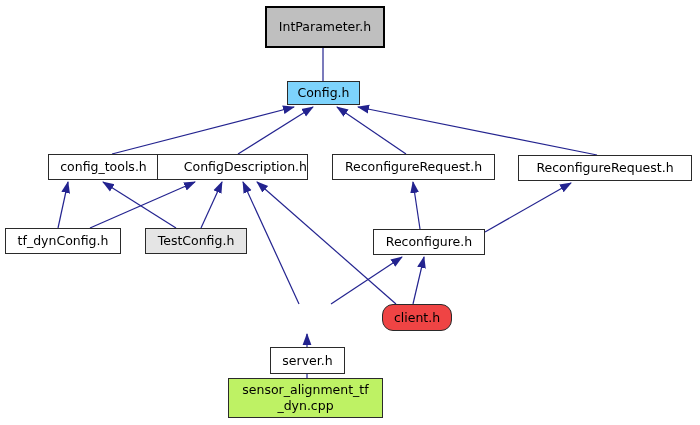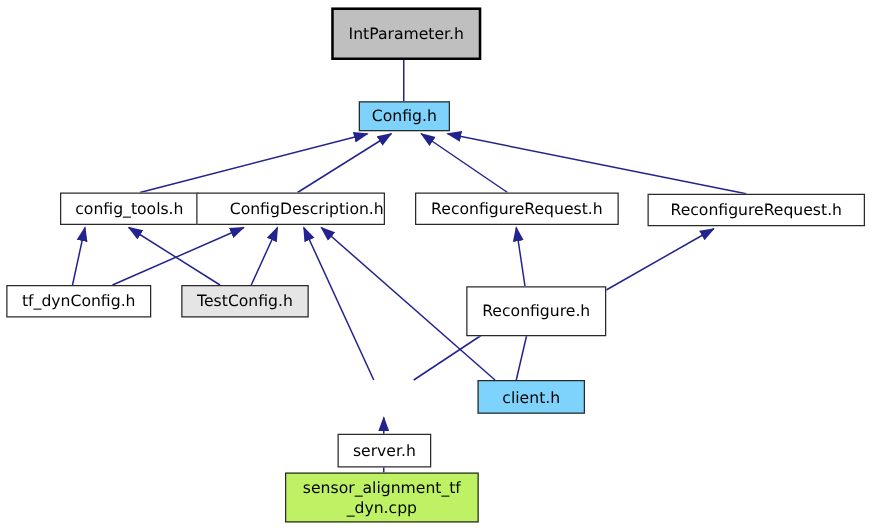--- a/index.html
+++ b/index.html
@@ -73,19 +73,19 @@
   </svg>
   <div id="node-group">
       <div class="node current" style="left: 265px; top: 6px; width: 120px; height: 42px; background: rgb(191, 191, 191);"><span>IntParameter.h</span></div>
       <div class="node" style="left: 287px; top: 81px; width: 73px; height: 24px; background: #7dd3fc;"><span>Config.h</span></div>
       <div class="node" style="left: 22px; top: 154px; width: 111px; height: 26px; background: rgb(255, 255, 255); margin-left: 26px;"><span>config_tools.h</span></div>
       <div class="node" style="left: 157px; top: 154px; width: 151px; height: 26px; background: rgb(255, 255, 255); justify-content: flex-end;"><span>ConfigDescription.h</span></div>
       <div class="node" style="left: 332px; top: 154px; width: 163px; height: 26px; background: rgb(255, 255, 255);"><span>ReconfigureRequest.h</span></div>
       <div class="node" style="left: 518px; top: 155px; width: 174px; height: 26px; background: rgb(255, 255, 255);"><span>ReconfigureRequest.h</span></div>
       <div class="node" style="left: 5px; top: 228px; width: 116px; height: 26px; background: rgb(255, 255, 255);"><span>tf_dynConfig.h</span></div>
       <div class="node" style="left: 145px; top: 228px; width: 102px; height: 26px; background: #e5e5e5;"><span>TestConfig.h</span></div>
-      <div class="node" style="left: 373px; top: 229px; width: 112px; height: 40px; background: rgb(255, 255, 255);"><span>Reconfigure.h</span></div>
+      <div class="node" style="left: 373px; top: 229px; width: 112px; height: 26px; background: rgb(255, 255, 255);"><span>Reconfigure.h</span></div>
       <div class="node" style="left: 270px; top: 304px; width: 75px; height: 27px; background: rgb(255, 255, 255); margin-top: 43px;"><span>server.h</span></div>
-      <div class="node" style="left: 382px; top: 304px; width: 86px; height: 27px; background: #7dd3fc;"><span>client.h</span></div>
+      <div class="node" style="left: 382px; top: 304px; width: 70px; height: 27px; background: #ef4444; border-radius: 11px;"><span>client.h</span></div>
       <div class="node" style="left: 228px; top: 378px; width: 155px; height: 40px; background: #bef264;"><span>sensor_alignment_tf
 _dyn.cpp</span></div>
     </div>
 </div>
 
 </body></html>

